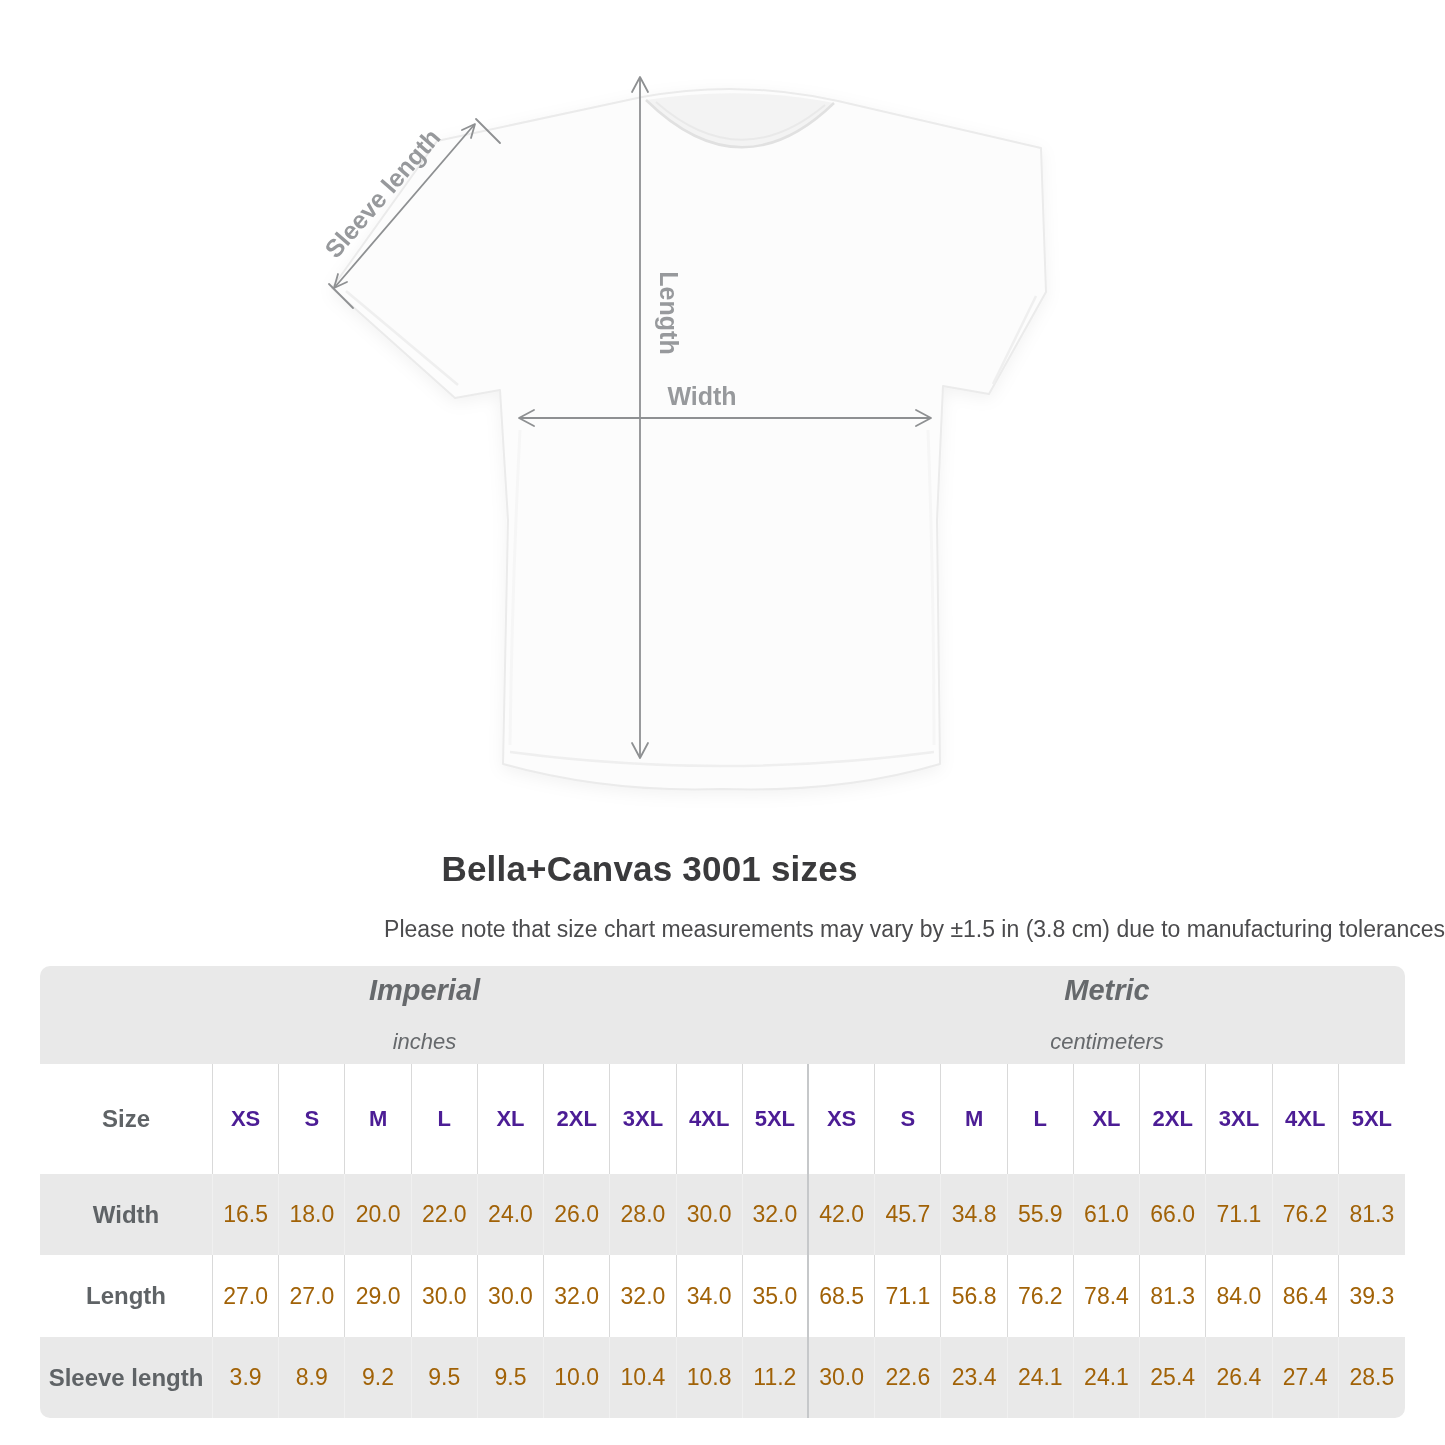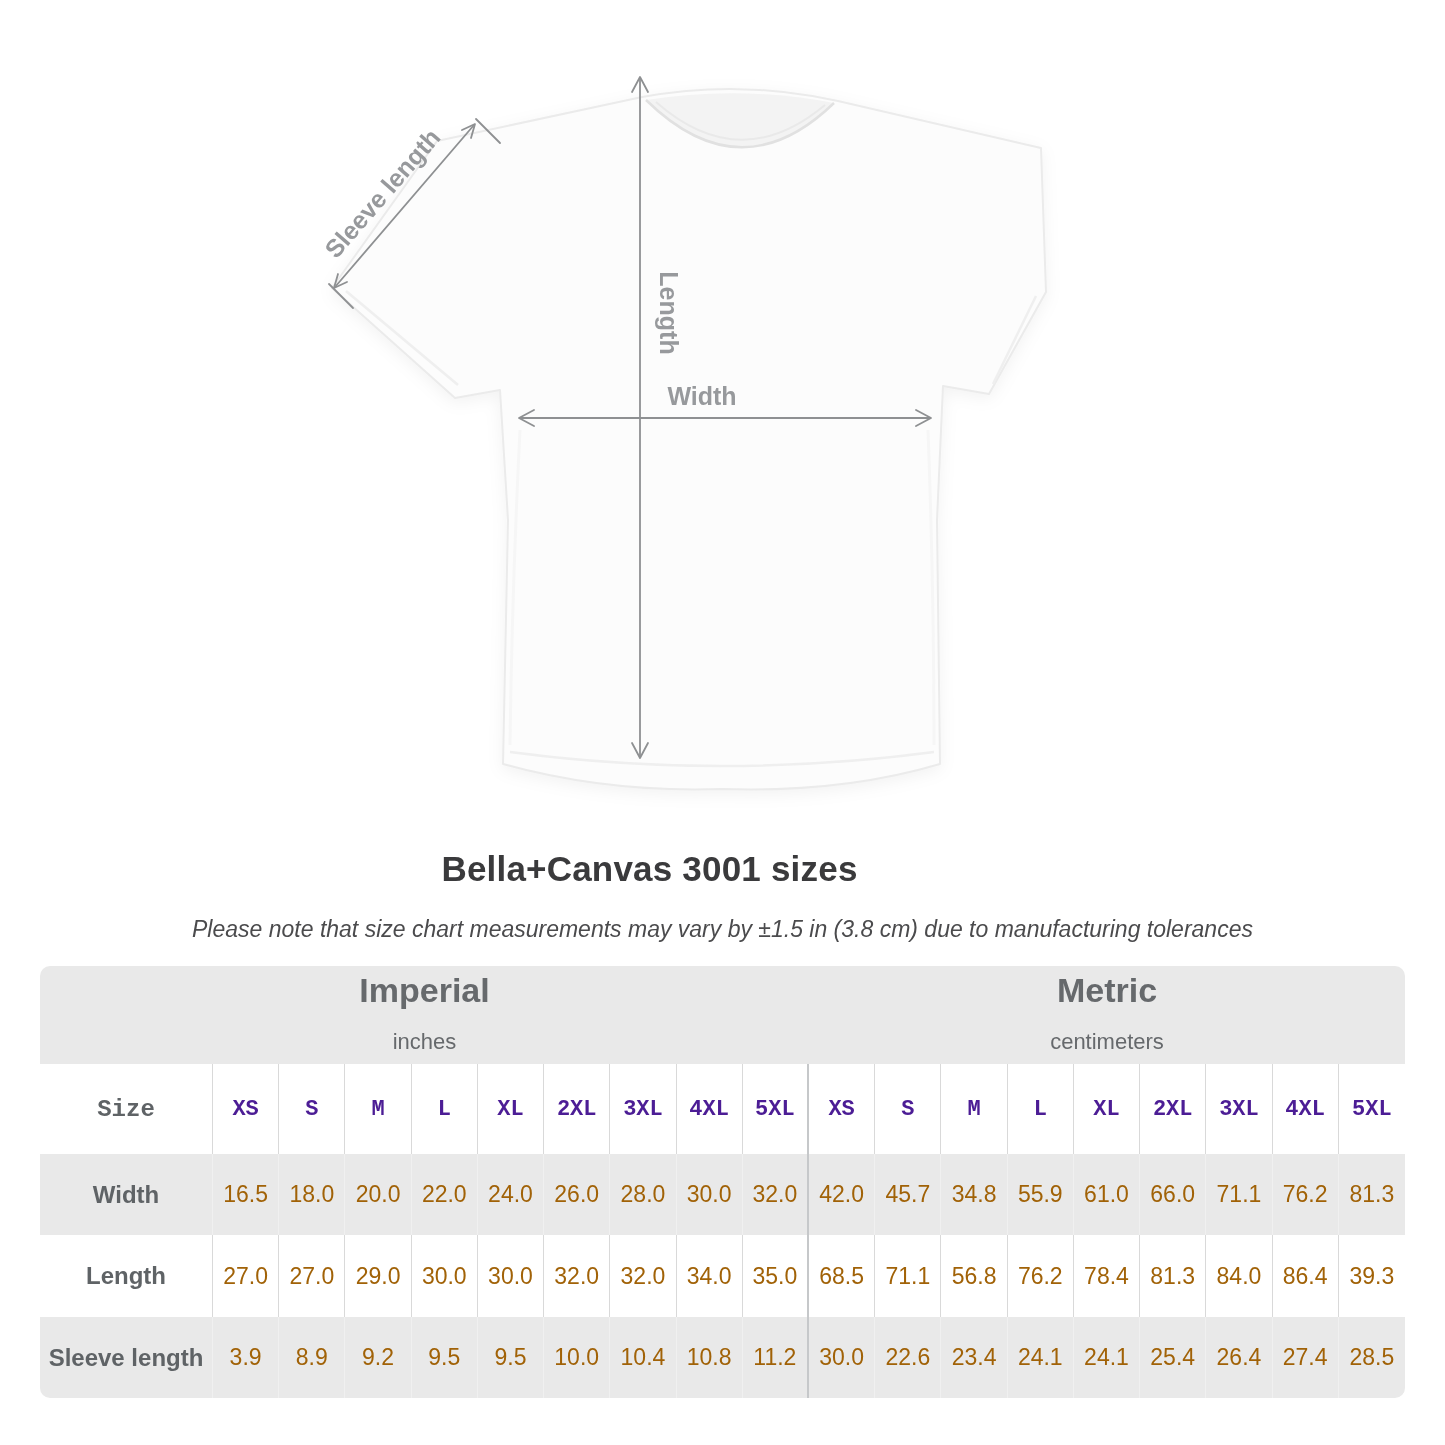--- a/index.html
+++ b/index.html
@@ -17,36 +17,36 @@
   .rib-outer{fill:none;stroke:#e1e1e1;stroke-width:2.5;}
   .rib-inner{fill:none;stroke:#e9e9e9;stroke-width:2;}
   .dim{fill:none;stroke:#8e9092;stroke-width:1.8;stroke-linecap:round;stroke-linejoin:round;}
   .dim-label{font-family:"Liberation Sans",sans-serif;font-weight:bold;font-size:25px;fill:#97999c;}
   
   .page-title{
     position:absolute;left:0;top:849;width:1299px;text-align:center;
     font-size:35px;font-weight:bold;color:#3a3a3c;letter-spacing:0.2px;
   }
   .page-subtitle{
-    position:absolute;left:0;top:916px;width:1445px;text-align:center;
-    font-size:23px;font-style:italic;color:#4b4b4d;
+    position:absolute;left:0;top:916px;width:1445px;text-align:right;
+    font-size:23px;color:#4b4b4d;
   }
   .page-title{top:849px;}
   
   .sizechart{position:absolute;left:40px;top:966px;width:1365px;}
   .band{
     display:flex;height:98px;background:#e9e9e9;border-radius:10px 10px 0 0;
   }
   .band-cell{display:flex;flex-direction:column;align-items:center;justify-content:center;}
   .band-cell.imperial{width:769px;}
   .band-cell.metric{width:596px;}
-  .unit-name{font-size:34px;font-weight:bold;color:#66696c;line-height:34px;text-align:right;}
-  .unit-sub{font-size:22px;color:#66696c;line-height:30px;margin-top:20px;}
+  .unit-name{font-size:29px;font-weight:bold;font-style:italic;color:#66696c;line-height:34px;text-align:right;}
+  .unit-sub{font-size:22px;font-style:italic;color:#66696c;line-height:30px;margin-top:20px;}
   .trow{display:grid;grid-template-columns:173px repeat(18,1fr);}
-  .trow.size-row{height:90px;background:#ffffff;font-family:Liberation Mono, monospace;}
+  .trow.size-row{height:110px;background:#ffffff;}
   .trow.gray{background:#e9e9e9;}
   .trow.white{background:#ffffff;}
   .trow.last{border-radius:0 0 10px 10px;overflow:hidden;}
   .cell{display:flex;align-items:center;justify-content:center;}
   .cell.sep{border-right:1px solid #d9d9d9;}
   .trow.gray .cell.sep{border-right:1px solid #f0f0f0;}
   .cell.divider{border-right:2px solid #c6c8ca;}
   .size-head{font-size:22px;font-weight:bold;color:#4c1d95;}
   .row-label{font-size:24px;font-weight:bold;color:#5f6366;}
   .value{font-size:23px;color:#a16207;}

